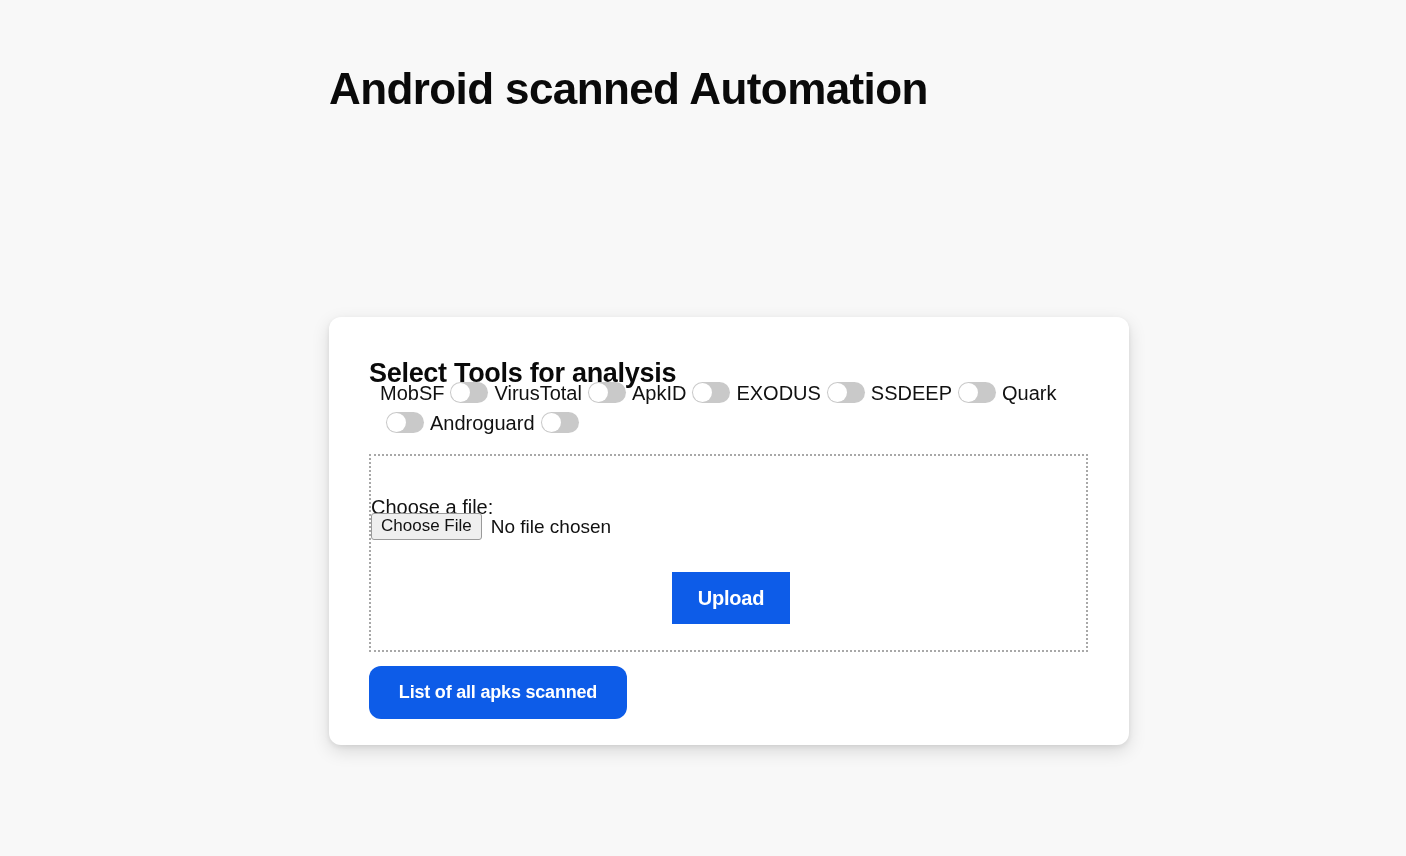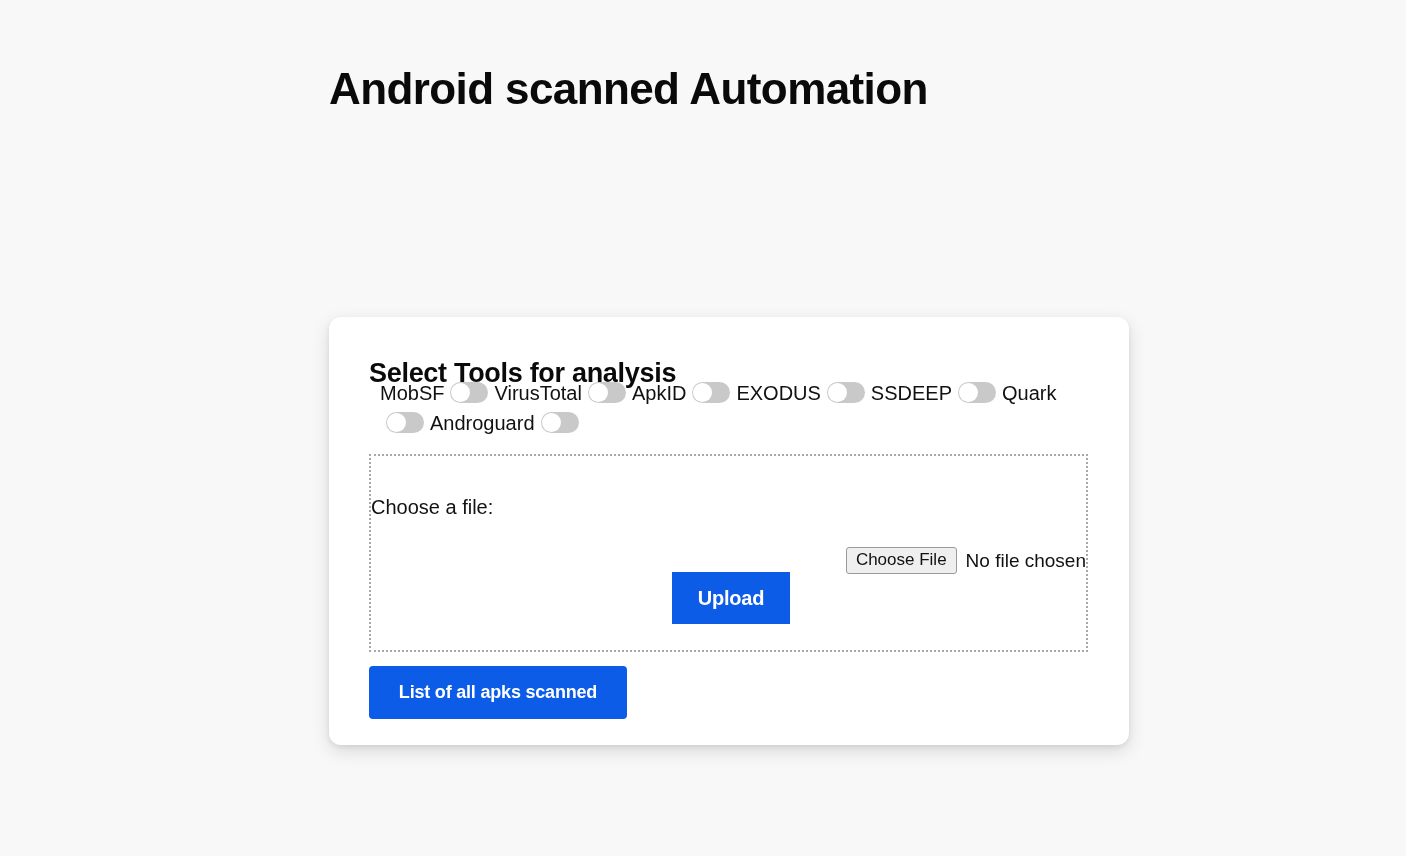--- a/index.html
+++ b/index.html
@@ -112,22 +112,22 @@
     right: 0;
     top: 40px;
     font-size: 20px;
     color: #111111;
   }
 
   .file-picker {
     position: absolute;
     left: 0;
     right: 0;
-    top: 91px;
-    text-align: right;
+    top: 57px;
+    text-align: left;
     font-size: 0;
     white-space: nowrap;
   }
 
   .choose-file-btn {
     display: inline-block;
     vertical-align: middle;
     padding: 2px 9px 3px 9px;
     font-family: "Liberation Sans", sans-serif;
     font-size: 17px;
@@ -172,21 +172,21 @@
     top: 349px;
     width: 258px;
     height: 53px;
     background: #0d5ce8;
     color: #ffffff;
     font-family: "Liberation Sans", sans-serif;
     font-size: 18px;
     font-weight: bold;
     letter-spacing: -0.2px;
     border: none;
-    border-radius: 4px;
+    border-radius: 12px;
     cursor: pointer;
   }
 </style>
 </head>
 <body>
 
 <h1 class="page-title">Android scanned Automation</h1>
 
 <div class="card">
 

